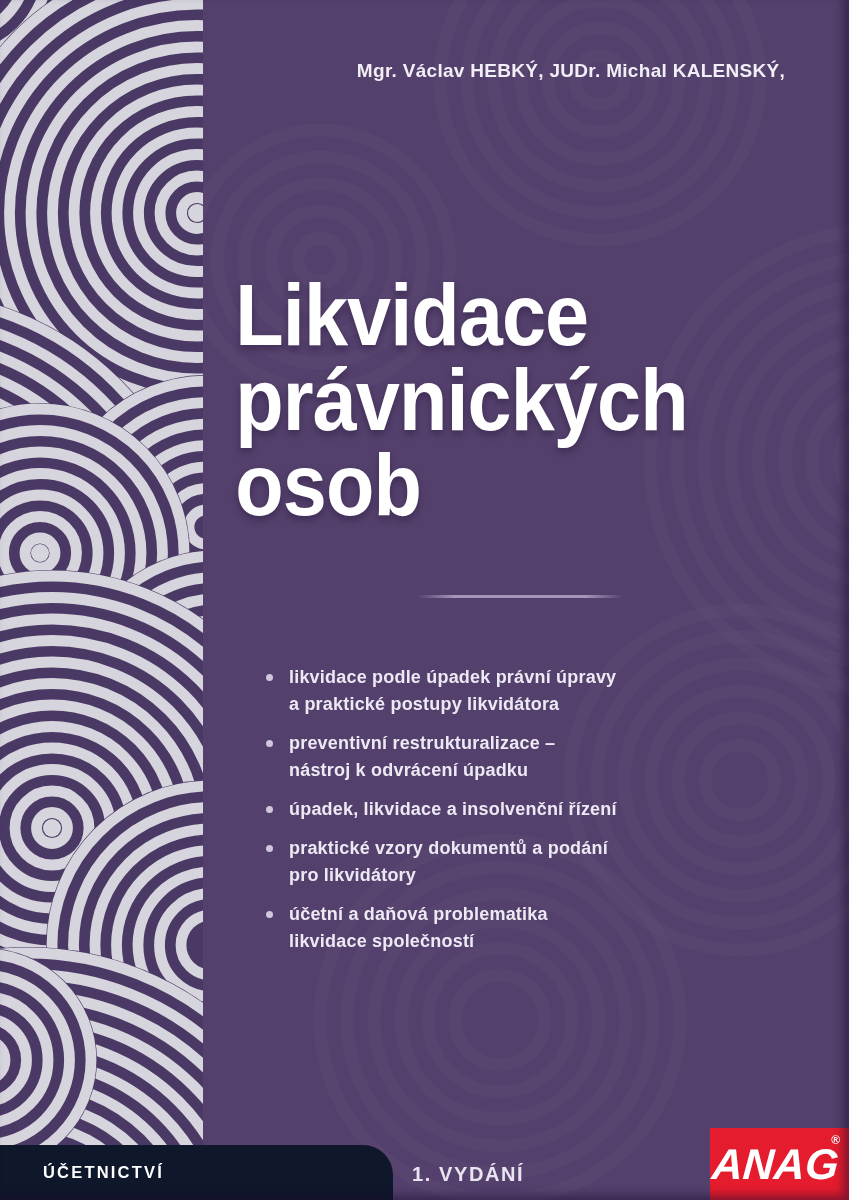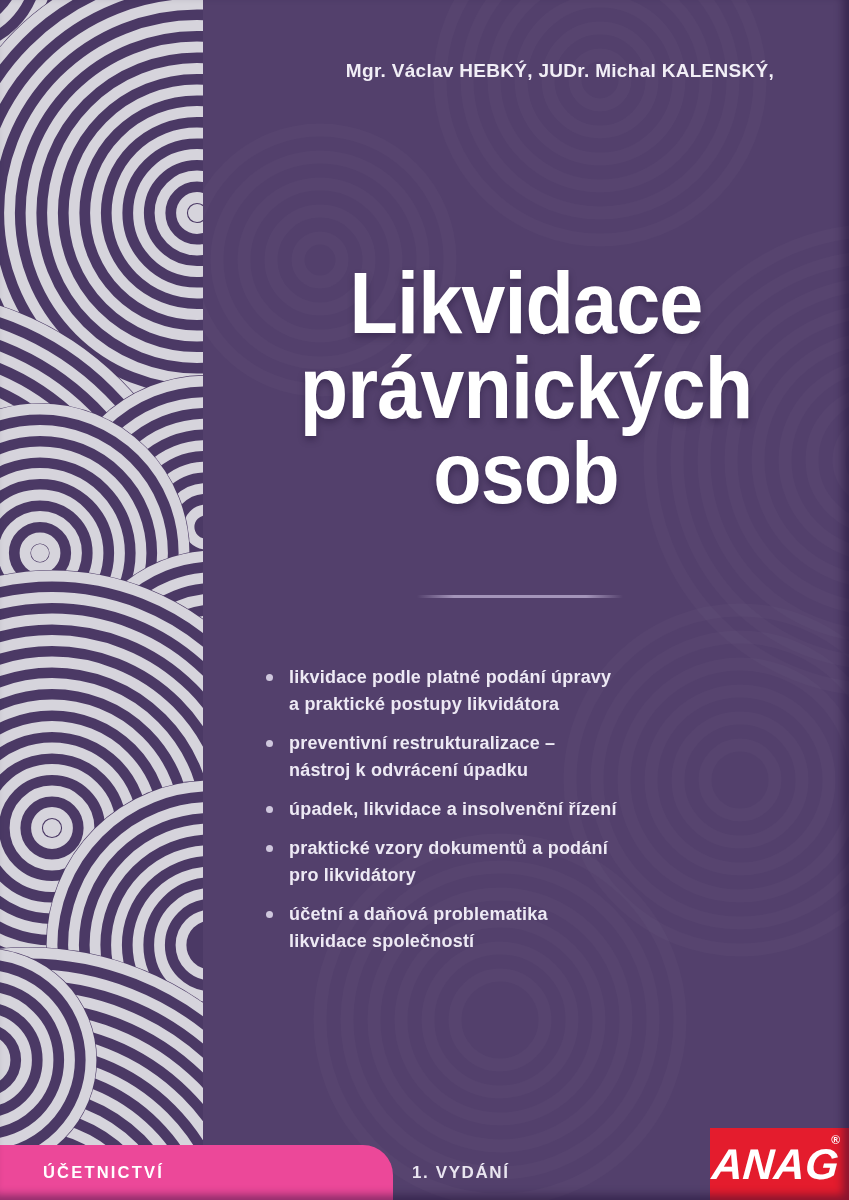--- a/index.html
+++ b/index.html
@@ -7,29 +7,29 @@
     position:relative;
     width:849px; height:1200px;
     background:#53406c;
     overflow:hidden;
     font-family:"Liberation Sans", sans-serif;
   }
   svg.texture { position:absolute; left:0; top:0; }
   svg.strip   { position:absolute; left:0; top:0; }
 
   .authors {
-    position:absolute; top:57px; left:192px; width:646px;
+    position:absolute; top:57px; left:203px; width:646px;
     padding-left:90px; box-sizing:border-box;
     text-align:center;
     color:#f1eef6; font-size:19px; font-weight:bold;
     line-height:28px; letter-spacing:0.3px;
   }
   .title {
-    position:absolute; top:260px; left:203px; width:646px;
-    margin:0; text-align:center;
+    position:absolute; top:272px; left:203px; width:646px;
+    margin:0; text-align:left;
     color:#ffffff; font-size:88px; font-weight:bold;
     line-height:85px; letter-spacing:-1px;
     text-shadow:0 4px 8px rgba(22,12,44,0.35);
   }
   .title .tline { display:block; transform:scaleX(0.9); }
 
   .divider {
     position:absolute; top:595px; left:417px; width:206px; height:3px;
     background:linear-gradient(to right, rgba(159,144,181,0), #a495ba 18%, #a495ba 82%, rgba(159,144,181,0));
   }
@@ -43,31 +43,31 @@
   .bullets li { position:relative; padding-left:24px; margin-bottom:12px; }
   .bullets .dot {
     position:absolute; left:1px; top:10px;
     width:7px; height:7px; border-radius:50%;
     background:#cfc7dd;
   }
   .bullets .btext { white-space:pre-line; }
 
   .ribbon {
     position:absolute; left:0; bottom:0; width:393px; height:55px;
-    background:#ec4899;
+    background:#0f172a;
     border-top-right-radius:30px;
     display:flex; align-items:center;
   }
   .ribbon .cat {
     margin-left:43px;
     color:#ffffff; font-size:16.5px; font-weight:bold; letter-spacing:2.2px;
   }
   .edition {
     position:absolute; left:412px; top:1163px;
-    color:#e9e5f0; font-size:17px; font-weight:bold; letter-spacing:1.6px;
+    color:#e9e5f0; font-size:20px; font-weight:bold; letter-spacing:1.6px;
   }
   .anag {
     position:absolute; left:710px; top:1128px; right:0; bottom:0;
     background:#e41c2d;
     display:flex; align-items:center; justify-content:center;
   }
   .anag .brand {
     color:#ffffff; font-size:43px; font-weight:bold; font-style:italic;
     letter-spacing:0px; transform:skewX(-4deg); line-height:1;
     padding-right:8px;
@@ -241,21 +241,21 @@
     <span class="tline">Likvidace</span>
     <span class="tline">právnických</span>
     <span class="tline">osob</span>
   </h1>
 
   <div class="divider"></div>
 
   <ul class="bullets">
     <li>
       <span class="dot"></span>
-      <span class="btext">likvidace podle platné podání úpravy
+      <span class="btext">likvidace podle úpadek právní úpravy
 a praktické postupy likvidátora</span>
     </li>
     <li>
       <span class="dot"></span>
       <span class="btext">preventivní restrukturalizace –
 nástroj k odvrácení úpadku</span>
     </li>
     <li>
       <span class="dot"></span>
       <span class="btext">úpadek, likvidace a insolvenční řízení</span>

